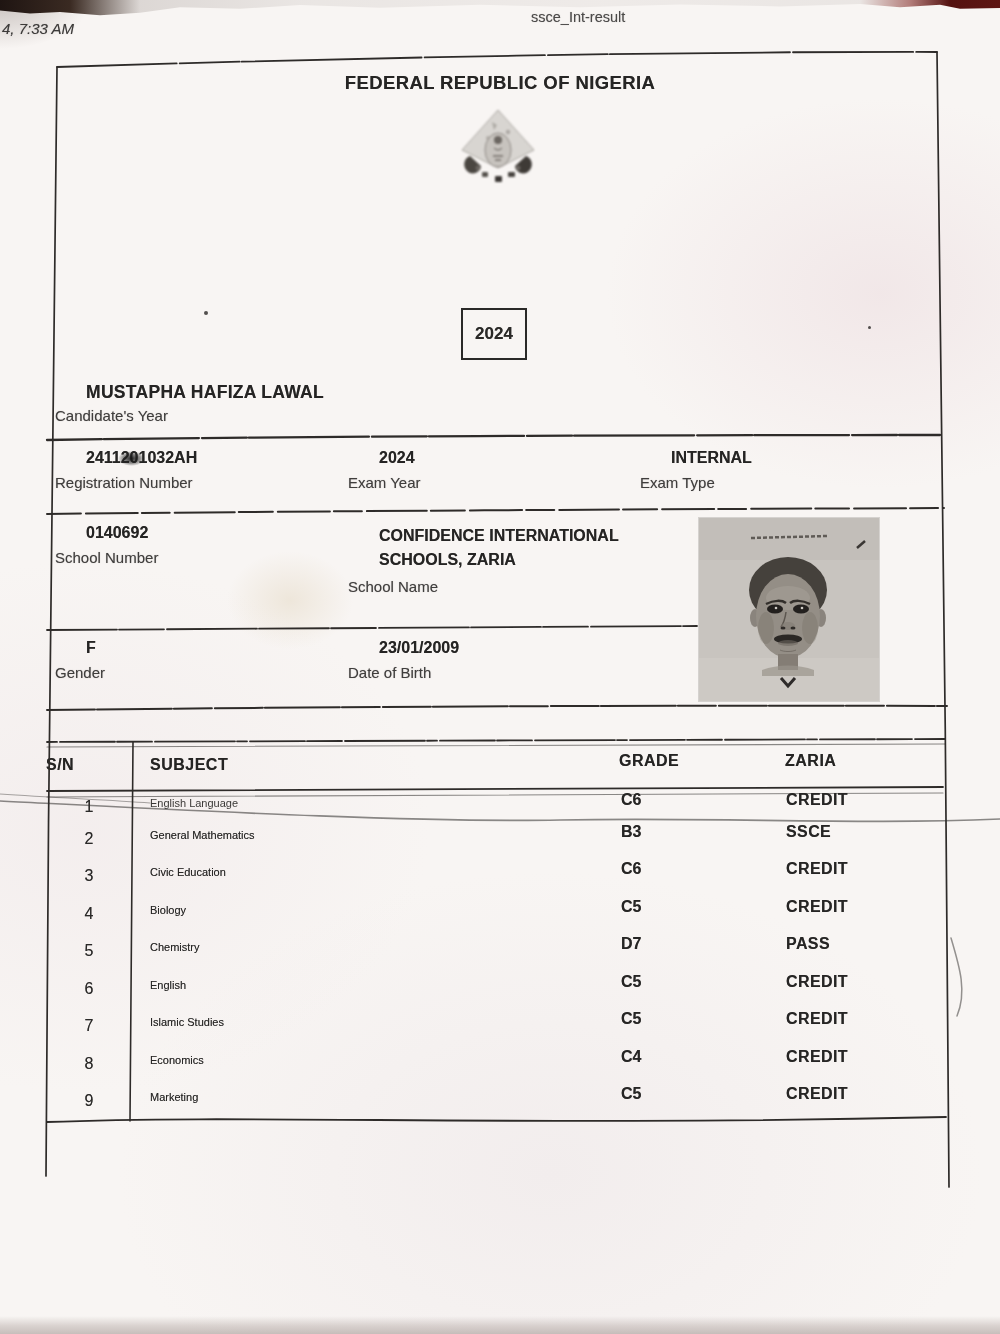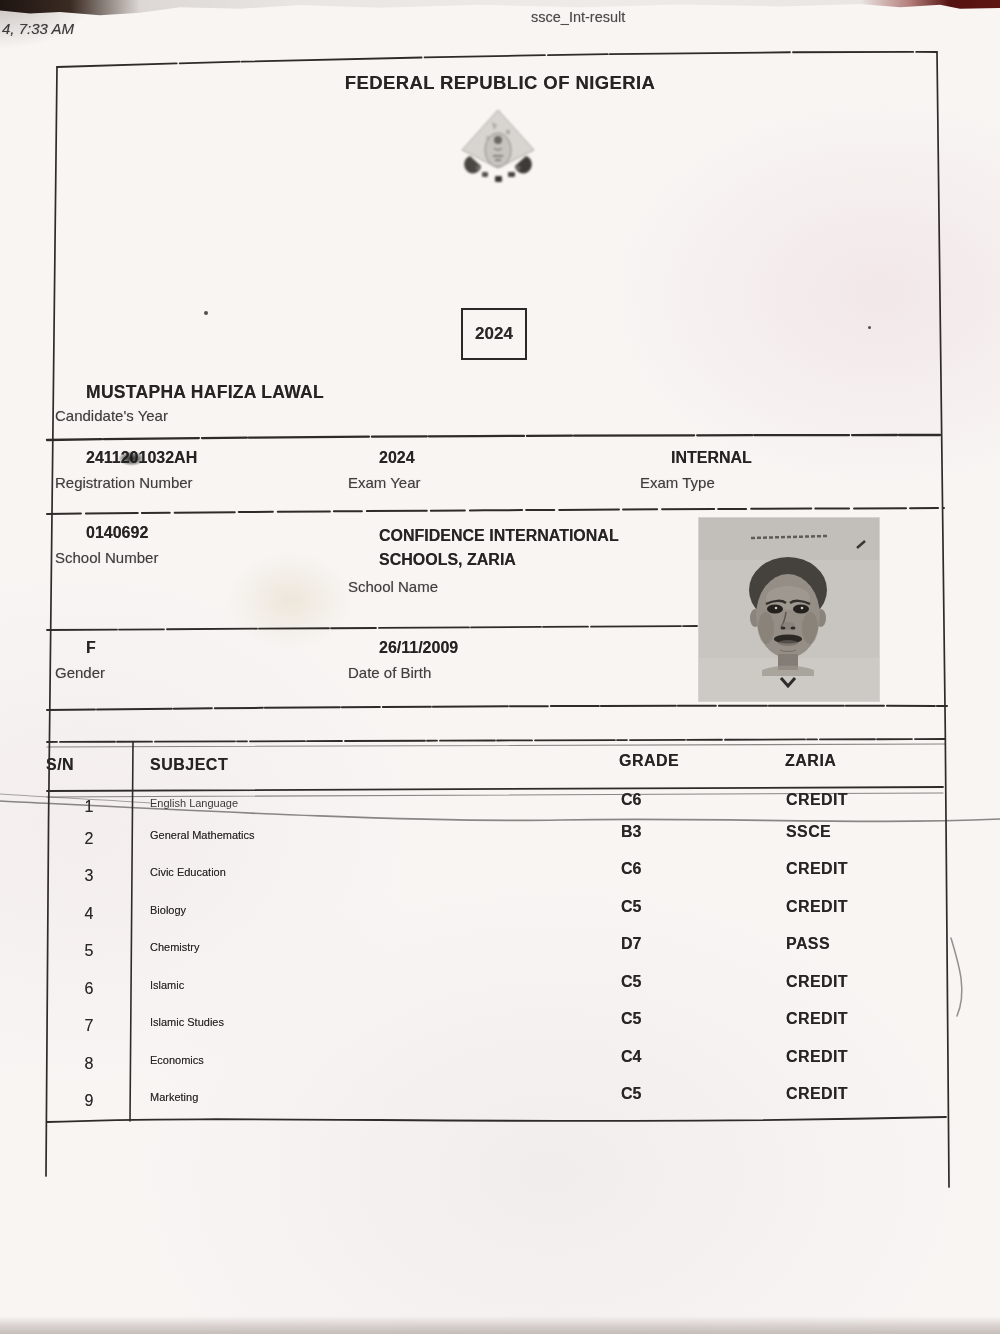--- a/index.html
+++ b/index.html
@@ -150,21 +150,21 @@
     <div class="field f-schname">
       <div class="fv">CONFIDENCE INTERNATIONAL SCHOOLS, ZARIA</div>
       <div class="fl">School Name</div>
     </div>
 
     <div class="field f-gender">
       <div class="fv">F</div>
       <div class="fl">Gender</div>
     </div>
     <div class="field f-dob">
-      <div class="fv">26/11/2009</div>
+      <div class="fv">23/01/2009</div>
       <div class="fl">Date of Birth</div>
     </div>
 
     <div class="smudge"></div>
 
     <div class="photo">
       <svg viewBox="0 0 180 183">
         <rect width="180" height="183" fill="#c8c4bf"></rect>
         <rect width="180" height="42" fill="#beb9b4" opacity=".55"></rect>
         <rect y="140" width="180" height="43" fill="#d2cec9" opacity=".5"></rect>
@@ -228,21 +228,21 @@
       <span class="remark">CREDIT</span>
     </div>
     <div class="row row5">
       <span class="sn">5</span>
       <span class="subj">Chemistry</span>
       <span class="grade">D7</span>
       <span class="remark">PASS</span>
     </div>
     <div class="row row6">
       <span class="sn">6</span>
-      <span class="subj">Islamic</span>
+      <span class="subj">English</span>
       <span class="grade">C5</span>
       <span class="remark">CREDIT</span>
     </div>
     <div class="row row7">
       <span class="sn">7</span>
       <span class="subj">Islamic Studies</span>
       <span class="grade">C5</span>
       <span class="remark">CREDIT</span>
     </div>
     <div class="row row8">

